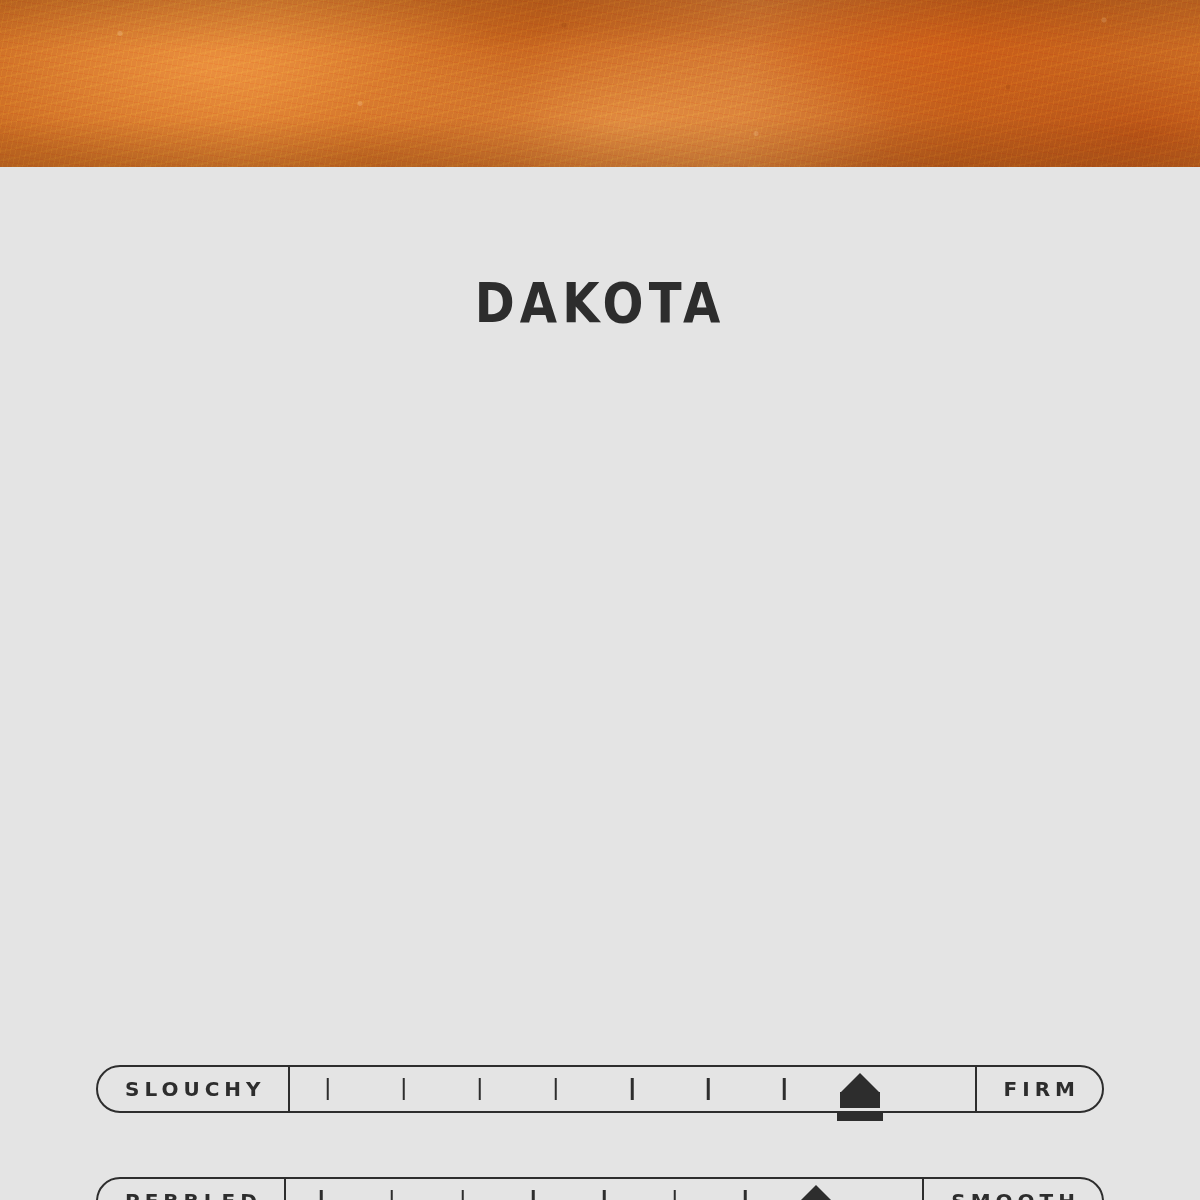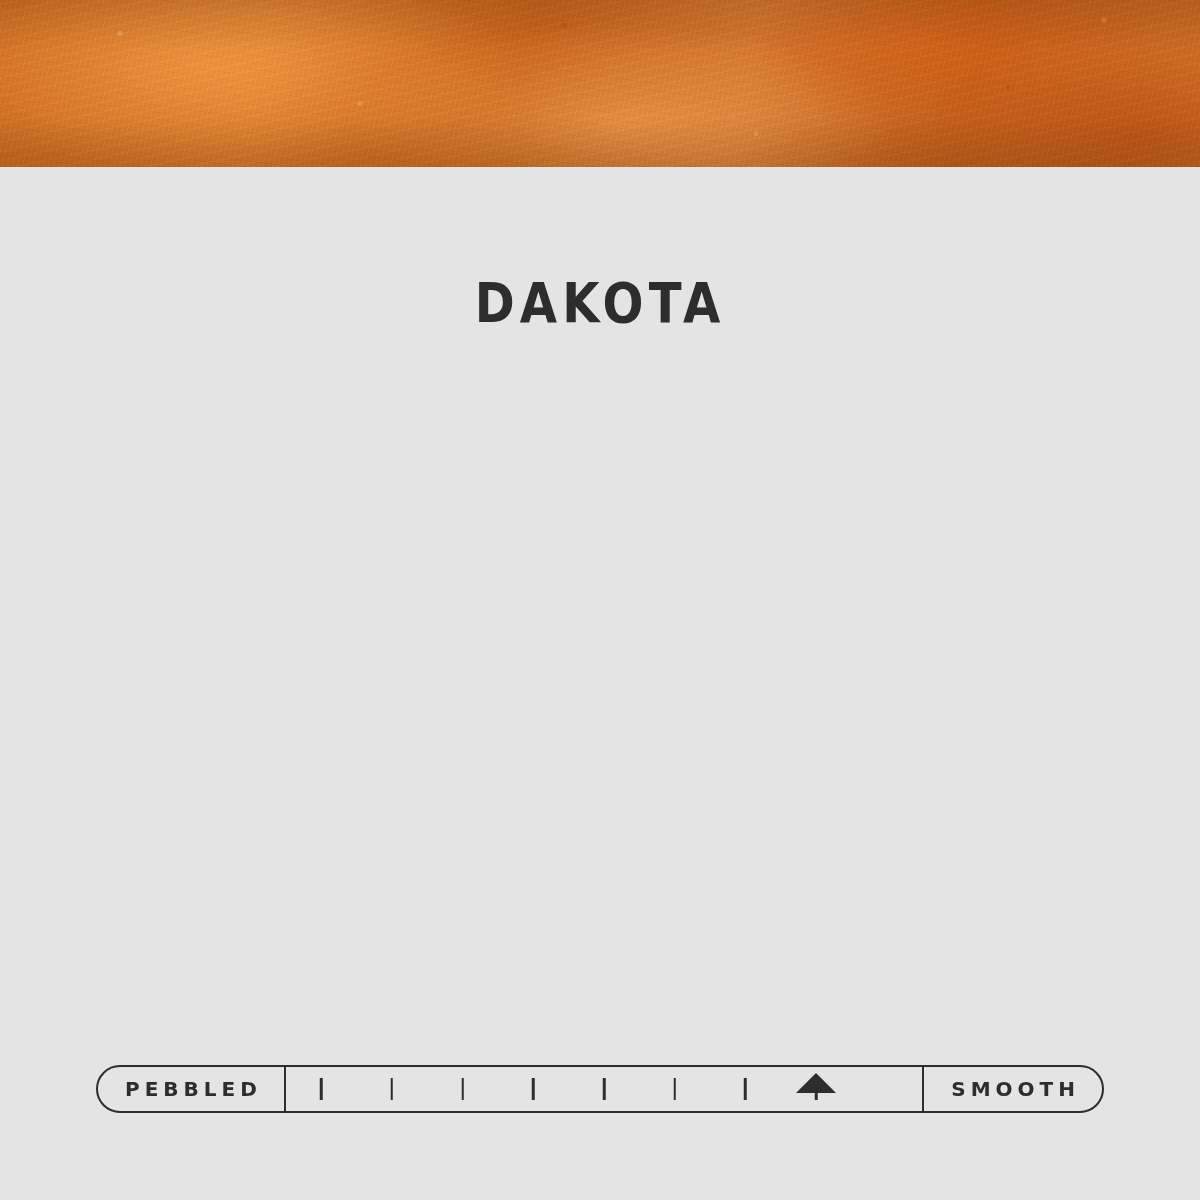--- a/index.html
+++ b/index.html
@@ -194,20 +194,41 @@
     <div class="grain"></div>
     <div class="fibers"></div>
     <div class="shade"></div>
   </div>
 
   <div class="content">
     <h1 class="title">DAKOTA</h1>
 
     <div class="sliders">
 
+      <div class="slider-row">
+        <div class="slider-track">
+          <div class="cap left">SLOUCHY</div>
+          <div class="ticks">
+            <span class="tick" style="left:5.55%"></span>
+            <span class="tick" style="left:16.66%"></span>
+            <span class="tick" style="left:27.77%"></span>
+            <span class="tick" style="left:38.88%"></span>
+            <span class="tick" style="left:50%"></span>
+            <span class="tick" style="left:61.11%"></span>
+            <span class="tick" style="left:72.22%"></span>
+            <span class="tick" style="left:83.33%"></span>
+            <div class="marker" style="left:83.33%">
+              <span class="house"></span>
+              <span class="body"></span>
+              <span class="foot"></span>
+            </div>
+          </div>
+          <div class="cap right">FIRM</div>
+        </div>
+      </div>
 
       <div class="slider-row">
         <div class="slider-track">
           <div class="cap left">PEBBLED</div>
           <div class="ticks">
             <span class="tick" style="left:5.55%"></span>
             <span class="tick" style="left:16.66%"></span>
             <span class="tick" style="left:27.77%"></span>
             <span class="tick" style="left:38.88%"></span>
             <span class="tick" style="left:50%"></span>

